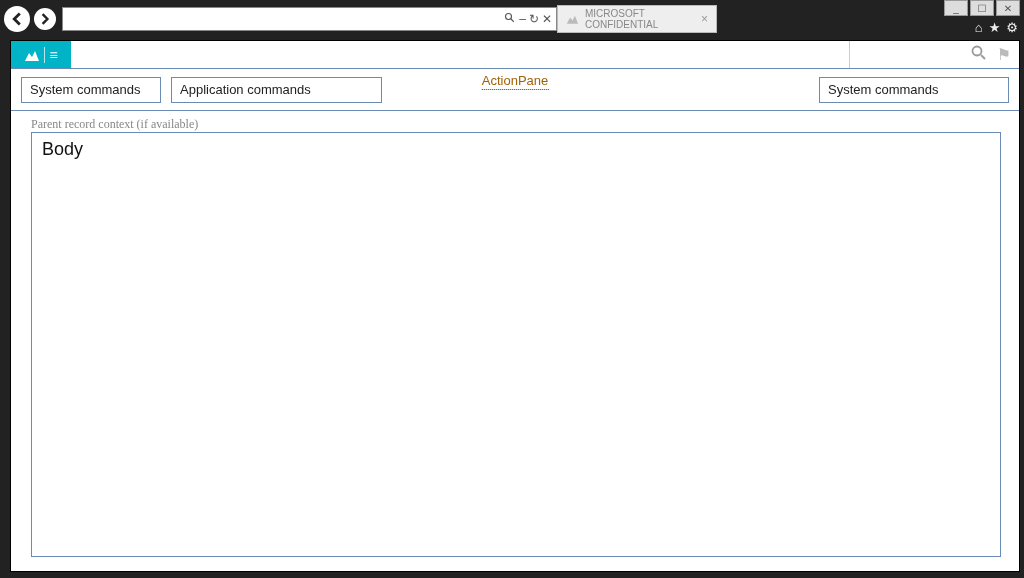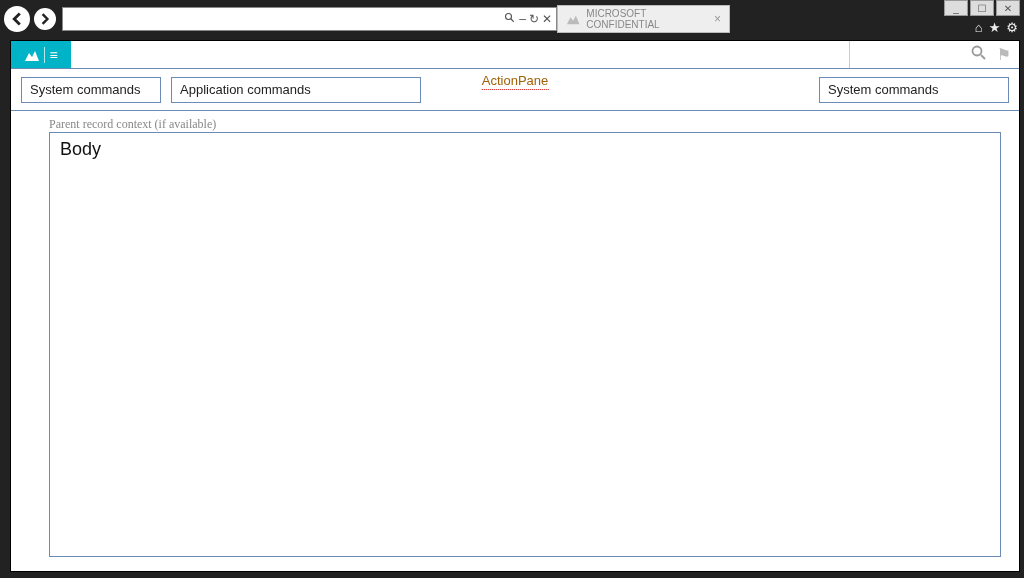--- a/index.html
+++ b/index.html
@@ -44,21 +44,21 @@
     height: 28px;
     background: #eee;
     border: 1px solid #bbb;
     display: flex;
     align-items: center;
     padding: 0 8px;
     font-size: 10px;
     color: #888;
     gap: 6px;
     margin-left: 0;
-    width: 173px;
+    width: 160px;
     position: relative;
   }
   .tab-close { color:#999; font-size:12px; margin-left:auto; cursor:pointer;}
   .win-controls {
     position: absolute; right: 4px; top: 0;
     display: flex; gap: 2px;
   }
   .win-btn {
     width: 24px; height: 16px;
     background: #ddd;
@@ -124,38 +124,37 @@
     border: 1px solid #6a8bb5;
     height: 26px;
     display:flex; align-items:center;
     padding: 0 8px;
     font-size: 13px;
     color:#222;
     background:#fff;
     cursor:pointer;
   }
   .cmd-sys-left { width: 140px; }
-  .cmd-app { width: 250px; }
+  .cmd-app { width: 211px; }
   .cmd-sys-right { width: 190px; margin-left:auto; }
   .action-pane-label {
     position:absolute;
     left: 50%; transform: translateX(-50%);
     top: 4px;
     font-size: 13px;
     color:#a16207;
     border-bottom: 1px dotted #c00;
     padding-bottom: 1px;
   }
 
   .content {
     flex:1;
     padding: 4px 18px 14px 20px;
     display:flex; flex-direction:column;
     overflow:hidden;
-    margin-left:18px;
   }
   .parent-ctx {
     font-family: "Segoe Script", "Comic Sans MS", cursive;
     font-size: 12px;
     color: #888;
     margin-top: 2px;
   }
   .form-caption {
     font-family: "Segoe Script", "Comic Sans MS", cursive;
     font-size: 30px;

